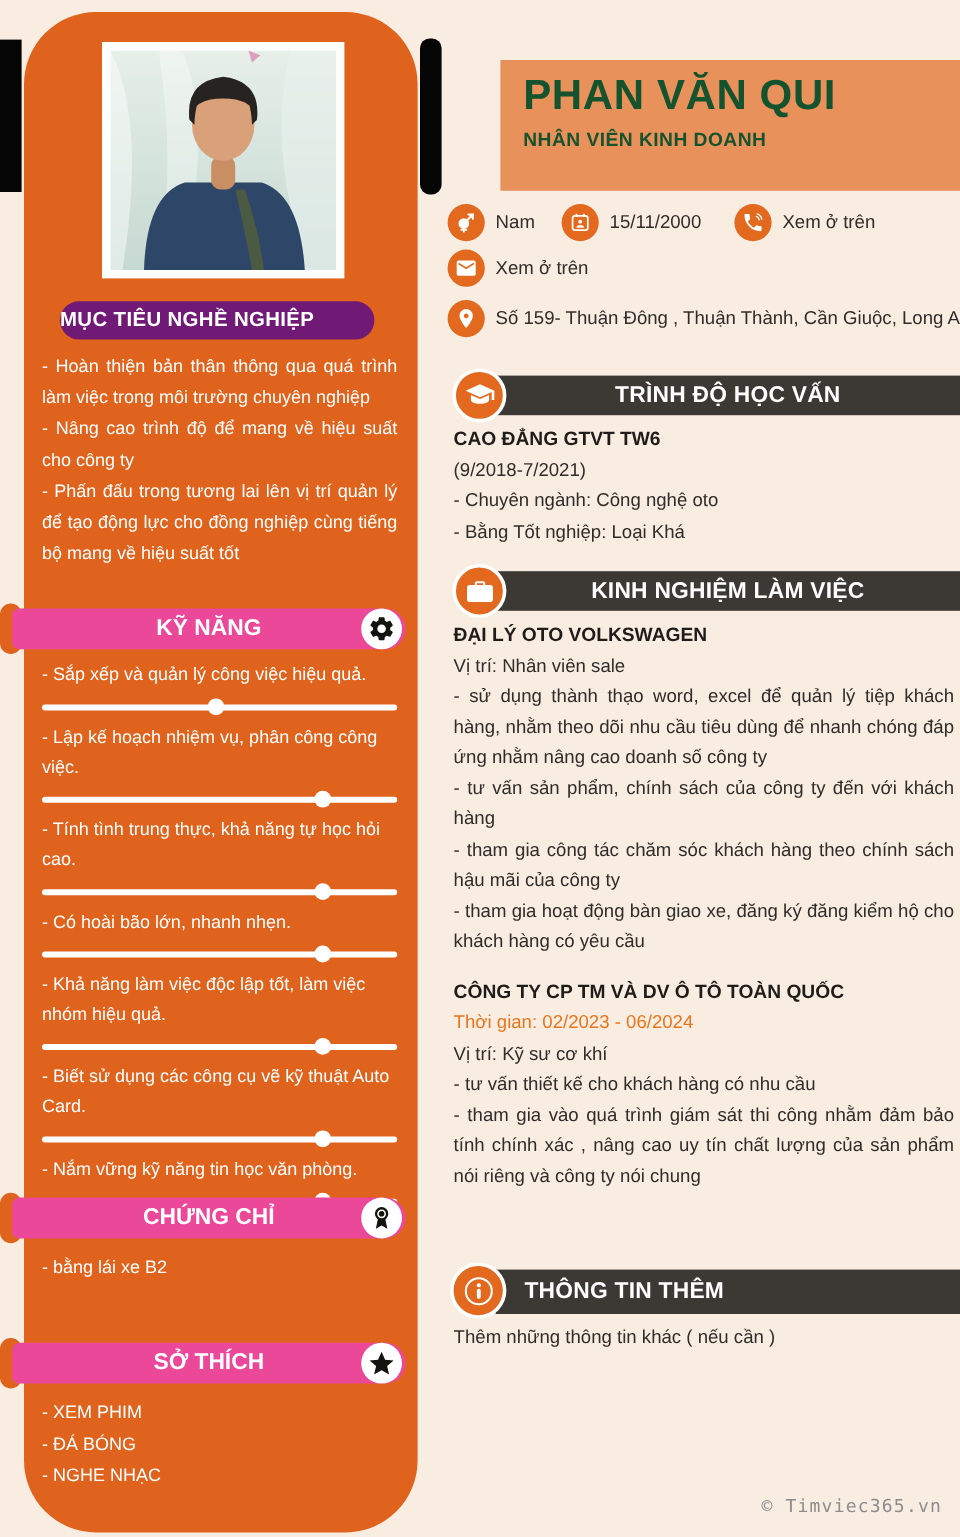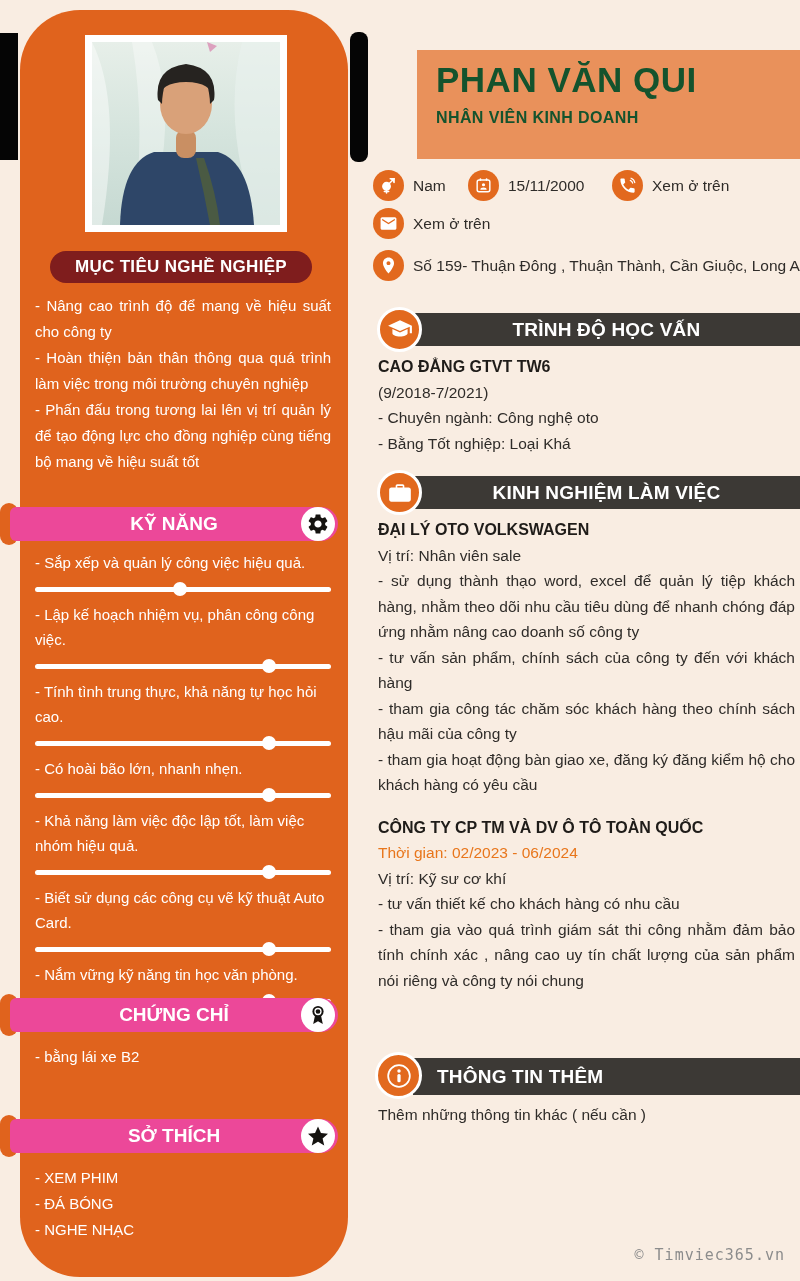--- a/index.html
+++ b/index.html
@@ -14,22 +14,22 @@
   
   .deco-left{left:0;top:33px;width:18px;height:127px;background:#050505;}
   .deco-right{left:350px;top:32px;width:18px;height:130px;background:#050505;border-radius:8px;}
 
   
   .sidebar{left:20px;top:10px;width:328px;height:1267px;background:#e0631d;border-radius:60px;}
   .photo-frame{left:85px;top:35px;width:202px;height:197px;background:#ffffff;padding:0;}
   .photo-frame svg{position:absolute;left:7px;top:7px;}
 
   .objective-pill{
-    left:50px;top:251px;width:262px;height:32px;background:#7f1d1d;border-radius:17px;
-    color:#fff;font-weight:bold;font-size:17px;display:flex;align-items:center;justify-content:center;
+    left:50px;top:251px;width:262px;height:32px;background:#701a75;border-radius:17px;
+    color:#fff;font-weight:bold;font-size:17px;display:flex;align-items:center;justify-content:flex-start;
     letter-spacing:.3px;
   }
   .objective-text{left:35px;top:293px;width:296px;color:#fff;font-size:15px;}
   .objective-text p{margin:0;line-height:26px;text-align:justify;}
 
   .sb-tab{left:0;width:18px;height:42px;background:#e0631d;border-radius:9px;}
   .sb-bar{
     left:10px;width:328px;height:34px;background:#ec4899;border-radius:6px 17px 17px 6px;
     display:flex;align-items:center;justify-content:center;color:#fff;font-weight:bold;font-size:19px;
   }
@@ -111,22 +111,22 @@
     <path d="M66 58 Q64 44 74 38 Q70 52 70 62 Z" fill="#262320"></path>
     <path d="M122 58 Q124 44 114 38 Q118 52 118 62 Z" fill="#262320"></path>
     <path d="M112 116 Q124 150 128 183 L118 183 Q112 150 104 116 Z" fill="#4a5a43"></path>
   </svg>
 </div>
 
 <div class="abs objective-pill">
   <span>MỤC TIÊU NGHỀ NGHIỆP</span>
 </div>
 <div class="abs objective-text">
+  <p>- Hoàn thiện bản thân thông qua quá trình làm việc trong môi trường chuyên nghiệp</p>
   <p>- Nâng cao trình độ để mang về hiệu suất cho công ty</p>
-  <p>- Hoàn thiện bản thân thông qua quá trình làm việc trong môi trường chuyên nghiệp</p>
   <p>- Phấn đấu trong tương lai lên vị trí quản lý để tạo động lực cho đồng nghiệp cùng tiếng bộ mang về hiệu suất tốt</p>
 </div>
 
 <div class="abs sb-tab" style="top:503px"></div>
 <div class="abs sb-bar" style="top:507px">
   <span>KỸ NĂNG</span>
   <span class="sb-icon">
     <svg viewBox="0 0 24 24">
         <path d="M19.14 12.94c.04-.3.06-.61.06-.94 0-.32-.02-.64-.07-.94l2.03-1.58c.18-.14.23-.41.12-.61l-1.92-3.32c-.12-.22-.37-.29-.59-.22l-2.39.96c-.5-.38-1.03-.7-1.62-.94l-.36-2.54c-.04-.24-.24-.41-.48-.41h-3.84c-.24 0-.43.17-.47.41l-.36 2.54c-.59.24-1.13.57-1.62.94l-2.39-.96c-.22-.08-.47 0-.59.22L2.74 8.87c-.12.21-.08.47.12.61l2.03 1.58c-.05.3-.09.63-.09.94s.02.64.07.94l-2.03 1.58c-.18.14-.23.41-.12.61l1.92 3.32c.12.22.37.29.59.22l2.39-.96c.5.38 1.03.7 1.62.94l.36 2.54c.05.24.24.41.48.41h3.84c.24 0 .44-.17.47-.41l.36-2.54c.59-.24 1.13-.56 1.62-.94l2.39.96c.22.08.47 0 .59-.22l1.92-3.32c.12-.22.07-.47-.12-.61l-2.01-1.58zM12 15.6c-1.98 0-3.6-1.62-3.6-3.6s1.62-3.6 3.6-3.6 3.6 1.62 3.6 3.6-1.62 3.6-3.6 3.6z"></path>
       </svg>

